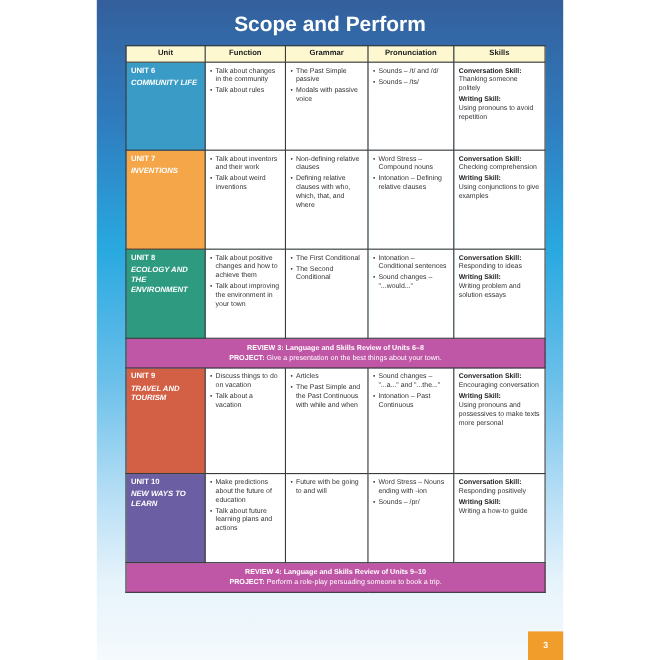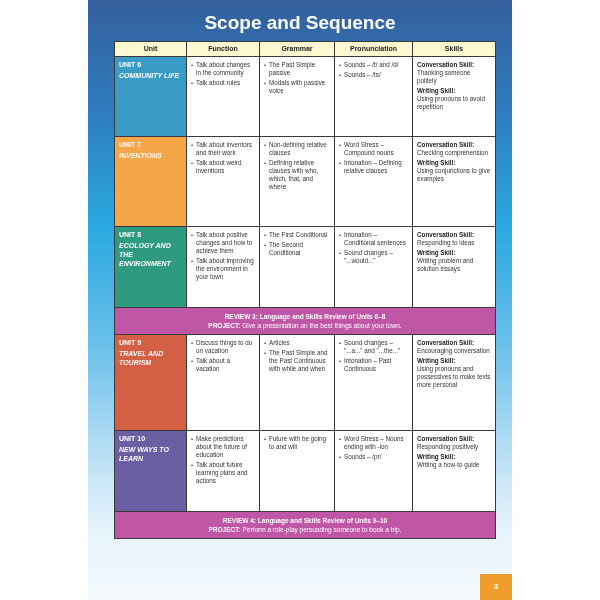--- a/index.html
+++ b/index.html
@@ -46,21 +46,21 @@
     .pagenum {
       position: absolute; left: 392px; top: 574px; width: 32px; height: 26px;
       background: #f19d2b; color: #ffffff; font-weight: bold; font-size: 8px;
       text-align: center; line-height: 26px;
     }
   </style>
 </head>
 <body>
 
 <div class="page">
-  <div class="title">Scope and Sequence</div>
+  <div class="title">Scope and Perform</div>
 
   <table class="scope">
     <colgroup>
       <col style="width:72px">
       <col style="width:73px">
       <col style="width:75px">
       <col style="width:78px">
       <col style="width:83px">
     </colgroup>
     <thead>

